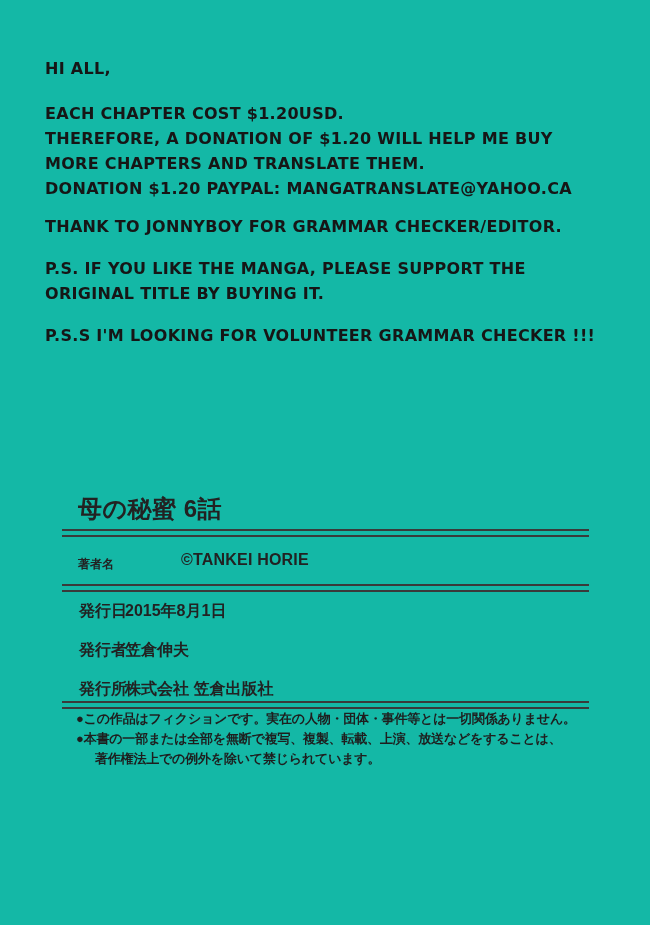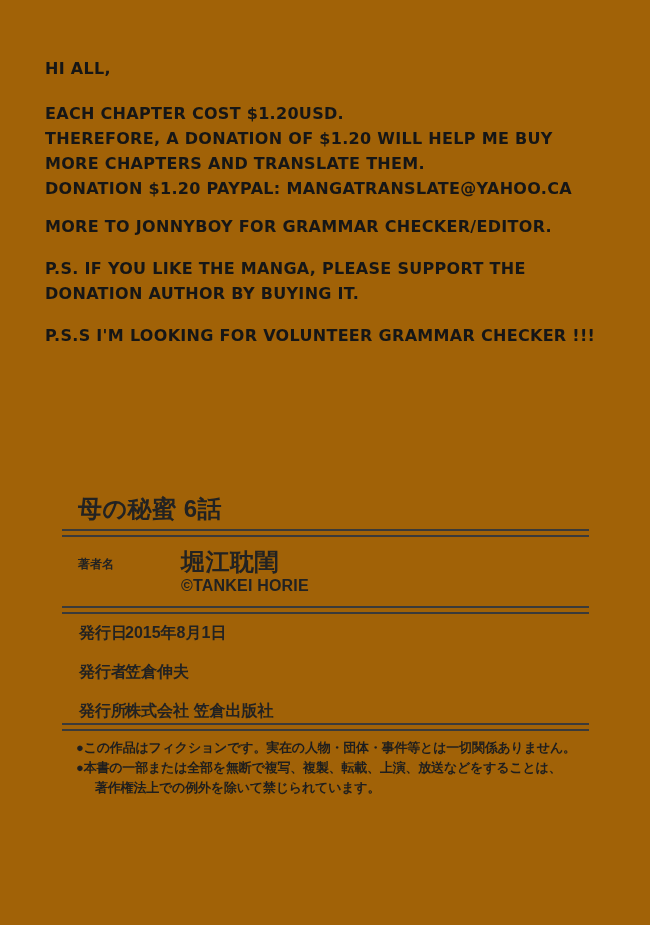--- a/index.html
+++ b/index.html
@@ -4,21 +4,21 @@
 <style>
   * { box-sizing: border-box; margin: 0; padding: 0; }
   html, body { background: #ffffff; }
   body {
     width: 650px; height: 925px;
     position: relative;
     font-family: "Liberation Sans", "DejaVu Sans", sans-serif;
     color: #1a1a1a;
     overflow: hidden;
   }
-  .page { position: absolute; inset: 0; background: #a16207; }
+  .page { position: absolute; inset: 0; background: #14b8a6; }
 
   
   .note {
     position: absolute;
     left: 45px; top: 56px; width: 585px;
     font-family: "DejaVu Sans", "Liberation Sans", sans-serif;
     font-weight: bold;
     font-size: 16px;
     line-height: 25px;
     letter-spacing: 0.3px;
@@ -82,21 +82,20 @@
     font-size: 16px;
     line-height: 20px;
     font-weight: 600;
     margin-bottom: 19px;
     white-space: nowrap;
   }
   .pub-row:last-child { margin-bottom: 0; }
   .pub-row .label { width: 63px; padding-left: 17px; flex: none; }
   .rule-bottom { margin-top: 2px; }
   .disclaimer {
-    margin-top: 7px;
     font-size: 13px;
     line-height: 20px;
     font-weight: 600;
     letter-spacing: -0.2px;
     color: #1e1e1e;
   }
   .disclaimer .dline { padding-left: 14px; white-space: nowrap; }
   .disclaimer .dline.indent { padding-left: 33px; }
 </style>
 </head>
@@ -108,40 +107,39 @@
     <p class="greeting">
       <span class="line">HI ALL,</span>
     </p>
     <p class="chapters">
       <span class="line">EACH CHAPTER COST $1.20USD.</span>
       <span class="line">THEREFORE, A DONATION OF $1.20 WILL HELP ME BUY</span>
       <span class="line">MORE CHAPTERS AND TRANSLATE THEM.</span>
       <span class="line">DONATION $1.20 PAYPAL: MANGATRANSLATE@YAHOO.CA</span>
     </p>
     <p>
-      <span class="line">MORE TO JONNYBOY FOR GRAMMAR CHECKER/EDITOR.</span>
+      <span class="line">THANK TO JONNYBOY FOR GRAMMAR CHECKER/EDITOR.</span>
     </p>
     <p>
       <span class="line">P.S. IF YOU LIKE THE MANGA, PLEASE SUPPORT THE</span>
-      <span class="line">DONATION AUTHOR BY BUYING IT.</span>
+      <span class="line">ORIGINAL TITLE BY BUYING IT.</span>
     </p>
     <p>
       <span class="line">P.S.S I'M LOOKING FOR VOLUNTEER GRAMMAR CHECKER !!!</span>
     </p>
   </section>
 
   <section class="colophon">
     <div class="col-title">母の秘蜜 6話</div>
 
     <div class="rule"></div>
 
     <div class="author-row">
       <div class="label">著者名</div>
       <div>
-        <div class="author-name">堀江耽閨</div>
         <div class="author-copy">©TANKEI HORIE</div>
       </div>
     </div>
 
     <div class="rule"></div>
 
     <div class="pub-rows">
       <div class="pub-row">
         <div class="label">発行日</div>
         <div class="value">2015年8月1日</div>

